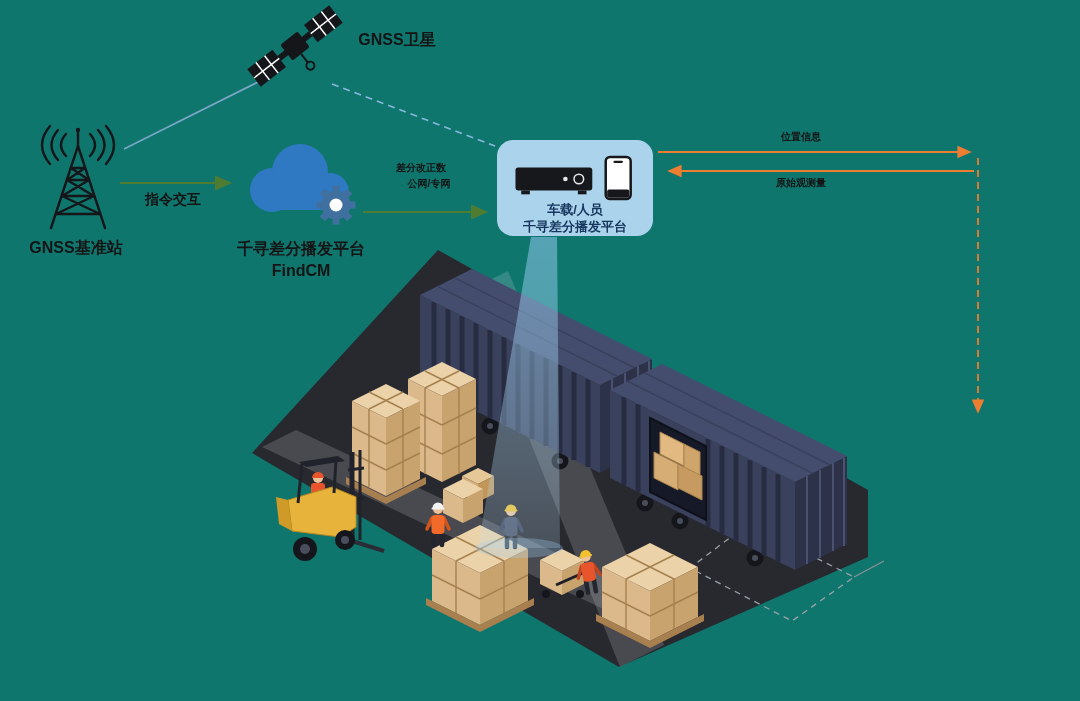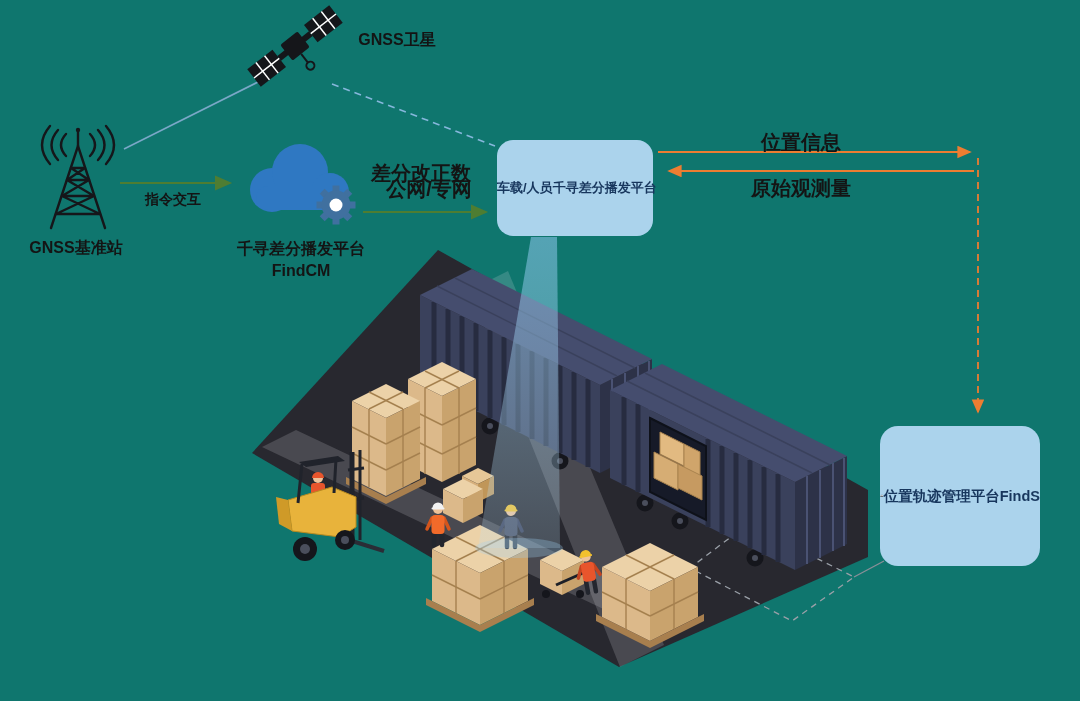--- a/index.html
+++ b/index.html
@@ -6,25 +6,25 @@
   .canvas{
     position:relative;width:1080px;height:701px;background:#0f766e;
     font-family:"Liberation Sans",sans-serif;overflow:hidden;
   }
   .scene-svg{position:absolute;left:0;top:0;}
   .lbl{
     position:absolute;transform:translateX(-50%);
     font-weight:bold;color:#141414;white-space:nowrap;line-height:1.15;
   }
   .lbl.sm{font-size:14px;}
-  .lbl.md{font-size:20px;}
+  .lbl.md{font-size:10px;}
   .lbl.lg{font-size:16px;}
   .node-box{
     position:absolute;background:#abd3ec;border-radius:16px;
-    display:flex;flex-direction:row;align-items:center;justify-content:flex-start;
+    display:flex;flex-direction:column;align-items:center;justify-content:flex-end;
   }
   .node-box .bt{
     font-weight:bold;color:#17365d;text-align:center;white-space:nowrap;
   }
   .terminal-box{left:497px;top:140px;width:156px;height:96px;}
   .terminal-box .bt{font-size:13px;line-height:1.3;}
   .mgmt-box{left:880px;top:426px;width:160px;height:140px;border-radius:18px;}
   .mgmt-box .bt{font-size:14.5px;line-height:1.4;}
 </style>
 </head>
@@ -351,31 +351,14 @@
     <g>
       <rect x="96" y="3" width="26" height="44" rx="4.5" fill="#ffffff" stroke="#17181c" stroke-width="2.6"></rect>
       <rect x="97.5" y="37" width="23" height="8.5" rx="2" fill="#17181c"></rect>
       <rect x="104" y="7" width="10" height="2.4" rx="1.2" fill="#17181c"></rect>
     </g>
   </svg>
   <div class="bt">车载/人员</div>
   <div class="bt">千寻差分播发平台</div>
 </div>
 
-<div class="node-box mgmt-box">
-  <svg width="104" height="62" viewBox="0 0 104 62">
-    <g>
-      <rect x="22" y="2" width="60" height="41" rx="3" fill="#ffffff" stroke="#14161a" stroke-width="3.6"></rect>
-      <g stroke="#14161a" fill="none" stroke-width="1.8">
-        <circle cx="52" cy="22.5" r="13"></circle>
-        <ellipse cx="52" cy="22.5" rx="5.5" ry="13"></ellipse>
-        <line x1="39" y1="22.5" x2="65" y2="22.5"></line>
-        <path d="M41,15 Q52,19 63,15"></path>
-        <path d="M41,30 Q52,26 63,30"></path>
-      </g>
-      <path d="M14,47 L90,47 L98,57 L6,57 Z" fill="#14161a"></path>
-    </g>
-  </svg>
-  <div class="bt">位置轨迹管理平台</div>
-  <div class="bt">FindS</div>
+
 </div>
 
-</div>
-
 </body></html>

